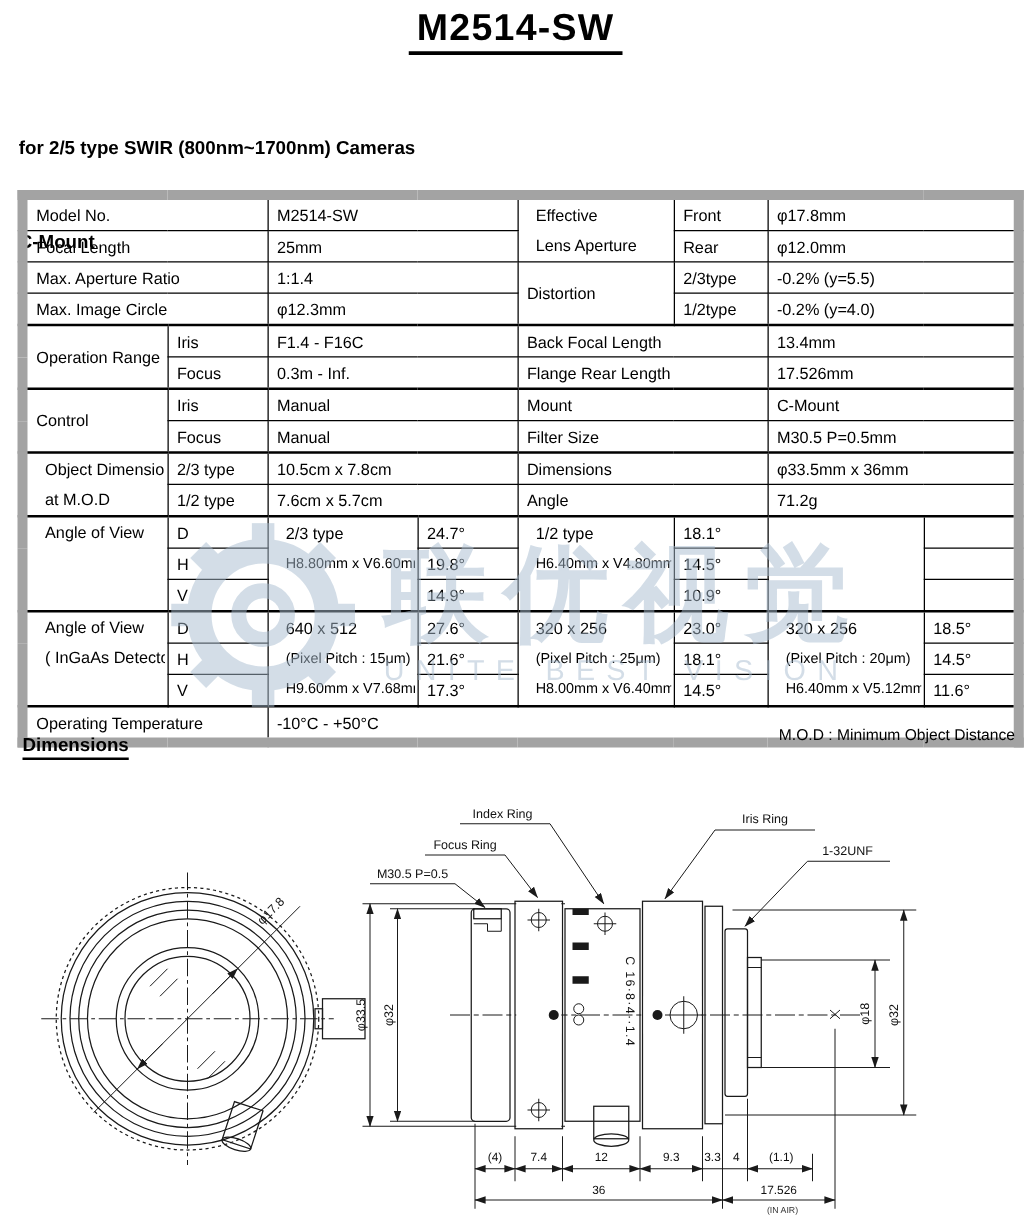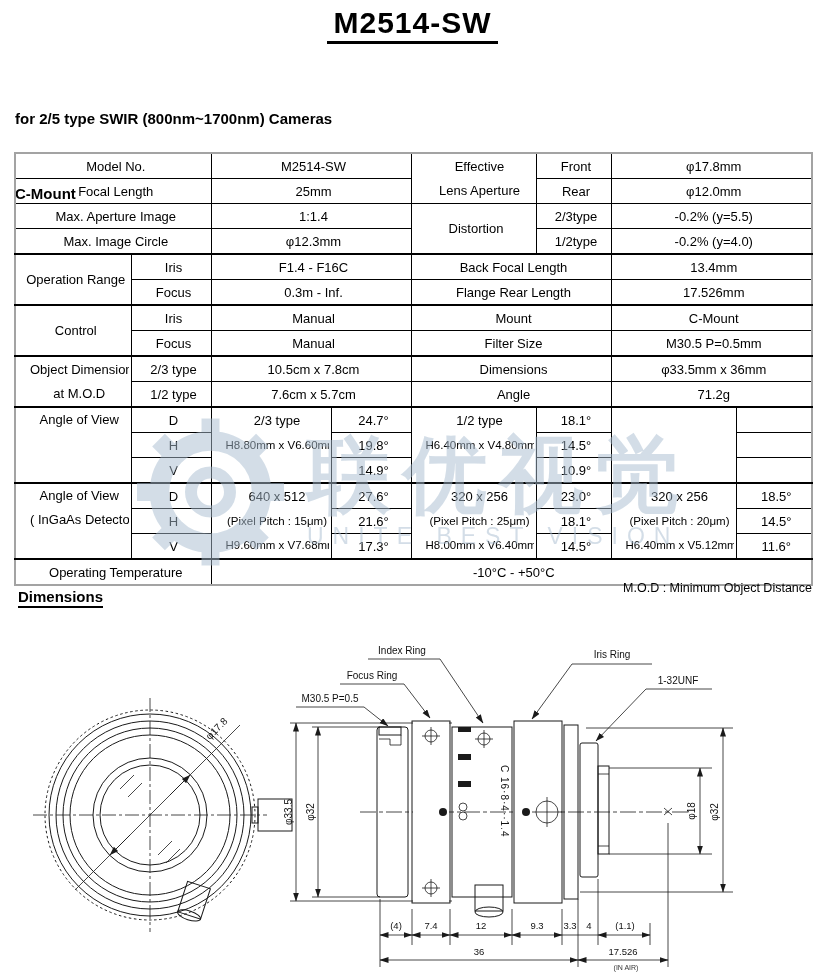--- a/index.html
+++ b/index.html
@@ -3,21 +3,21 @@
 <meta charset="utf-8">
 <style>
   html,body{margin:0;padding:0;background:#fff;}
   body{width:825px;height:975px;position:relative;font-family:"Liberation Sans",sans-serif;color:#000;overflow:hidden;}
 
   .page-title{position:absolute;top:6px;left:0;width:825px;text-align:center;}
   .page-title span{display:inline-block;font-size:30px;font-weight:bold;letter-spacing:1px;border-bottom:3px solid #000;padding:0 6px 1px 6px;}
 
   .subhead{position:absolute;left:15px;top:56px;font-size:15px;font-weight:bold;line-height:25px;white-space:pre;}
 
-  table.spec{position:absolute;left:14px;top:152px;width:797px;border-collapse:collapse;table-layout:fixed;border:2px solid #a3a3a3;font-size:13px;text-align:center;}
+  table.spec{position:absolute;left:14px;top:152px;width:797px;border-collapse:collapse;table-layout:fixed;border:8px solid #a3a3a3;font-size:13px;}
   table.spec td{border:1px solid #000;height:24px;padding:0 2px 0 7px;white-space:nowrap;overflow:hidden;vertical-align:middle;}
   table.spec tr.sep td{border-top-width:2px;}
   td.ml{padding:0;}
   .row24{height:24px;line-height:24px;padding-left:7px;white-space:nowrap;overflow:hidden;}
   .fs12{font-size:11.5px;}
 
   .mod-note{position:absolute;right:13px;top:565px;font-size:12.5px;margin-top:16px;}
   .dim-heading{position:absolute;left:18px;top:588px;font-size:15px;font-weight:bold;border-bottom:2px solid #000;padding-bottom:1px;}
 
   svg.drawing{position:absolute;left:0;top:627px;}
@@ -67,21 +67,21 @@
     <td>Front</td>
     <td colspan="2">φ17.8mm</td>
   </tr>
   <tr>
     <td colspan="2">Focal Length</td>
     <td colspan="2">25mm</td>
     <td>Rear</td>
     <td colspan="2">φ12.0mm</td>
   </tr>
   <tr>
-    <td colspan="2">Max. Aperture Image</td>
+    <td colspan="2">Max. Aperture Ratio</td>
     <td colspan="2">1:1.4</td>
     <td rowspan="2">Distortion</td>
     <td>2/3type</td>
     <td colspan="2">-0.2% (y=5.5)</td>
   </tr>
   <tr>
     <td colspan="2">Max. Image Circle</td>
     <td colspan="2">φ12.3mm</td>
     <td>1/2type</td>
     <td colspan="2">-0.2% (y=4.0)</td>

